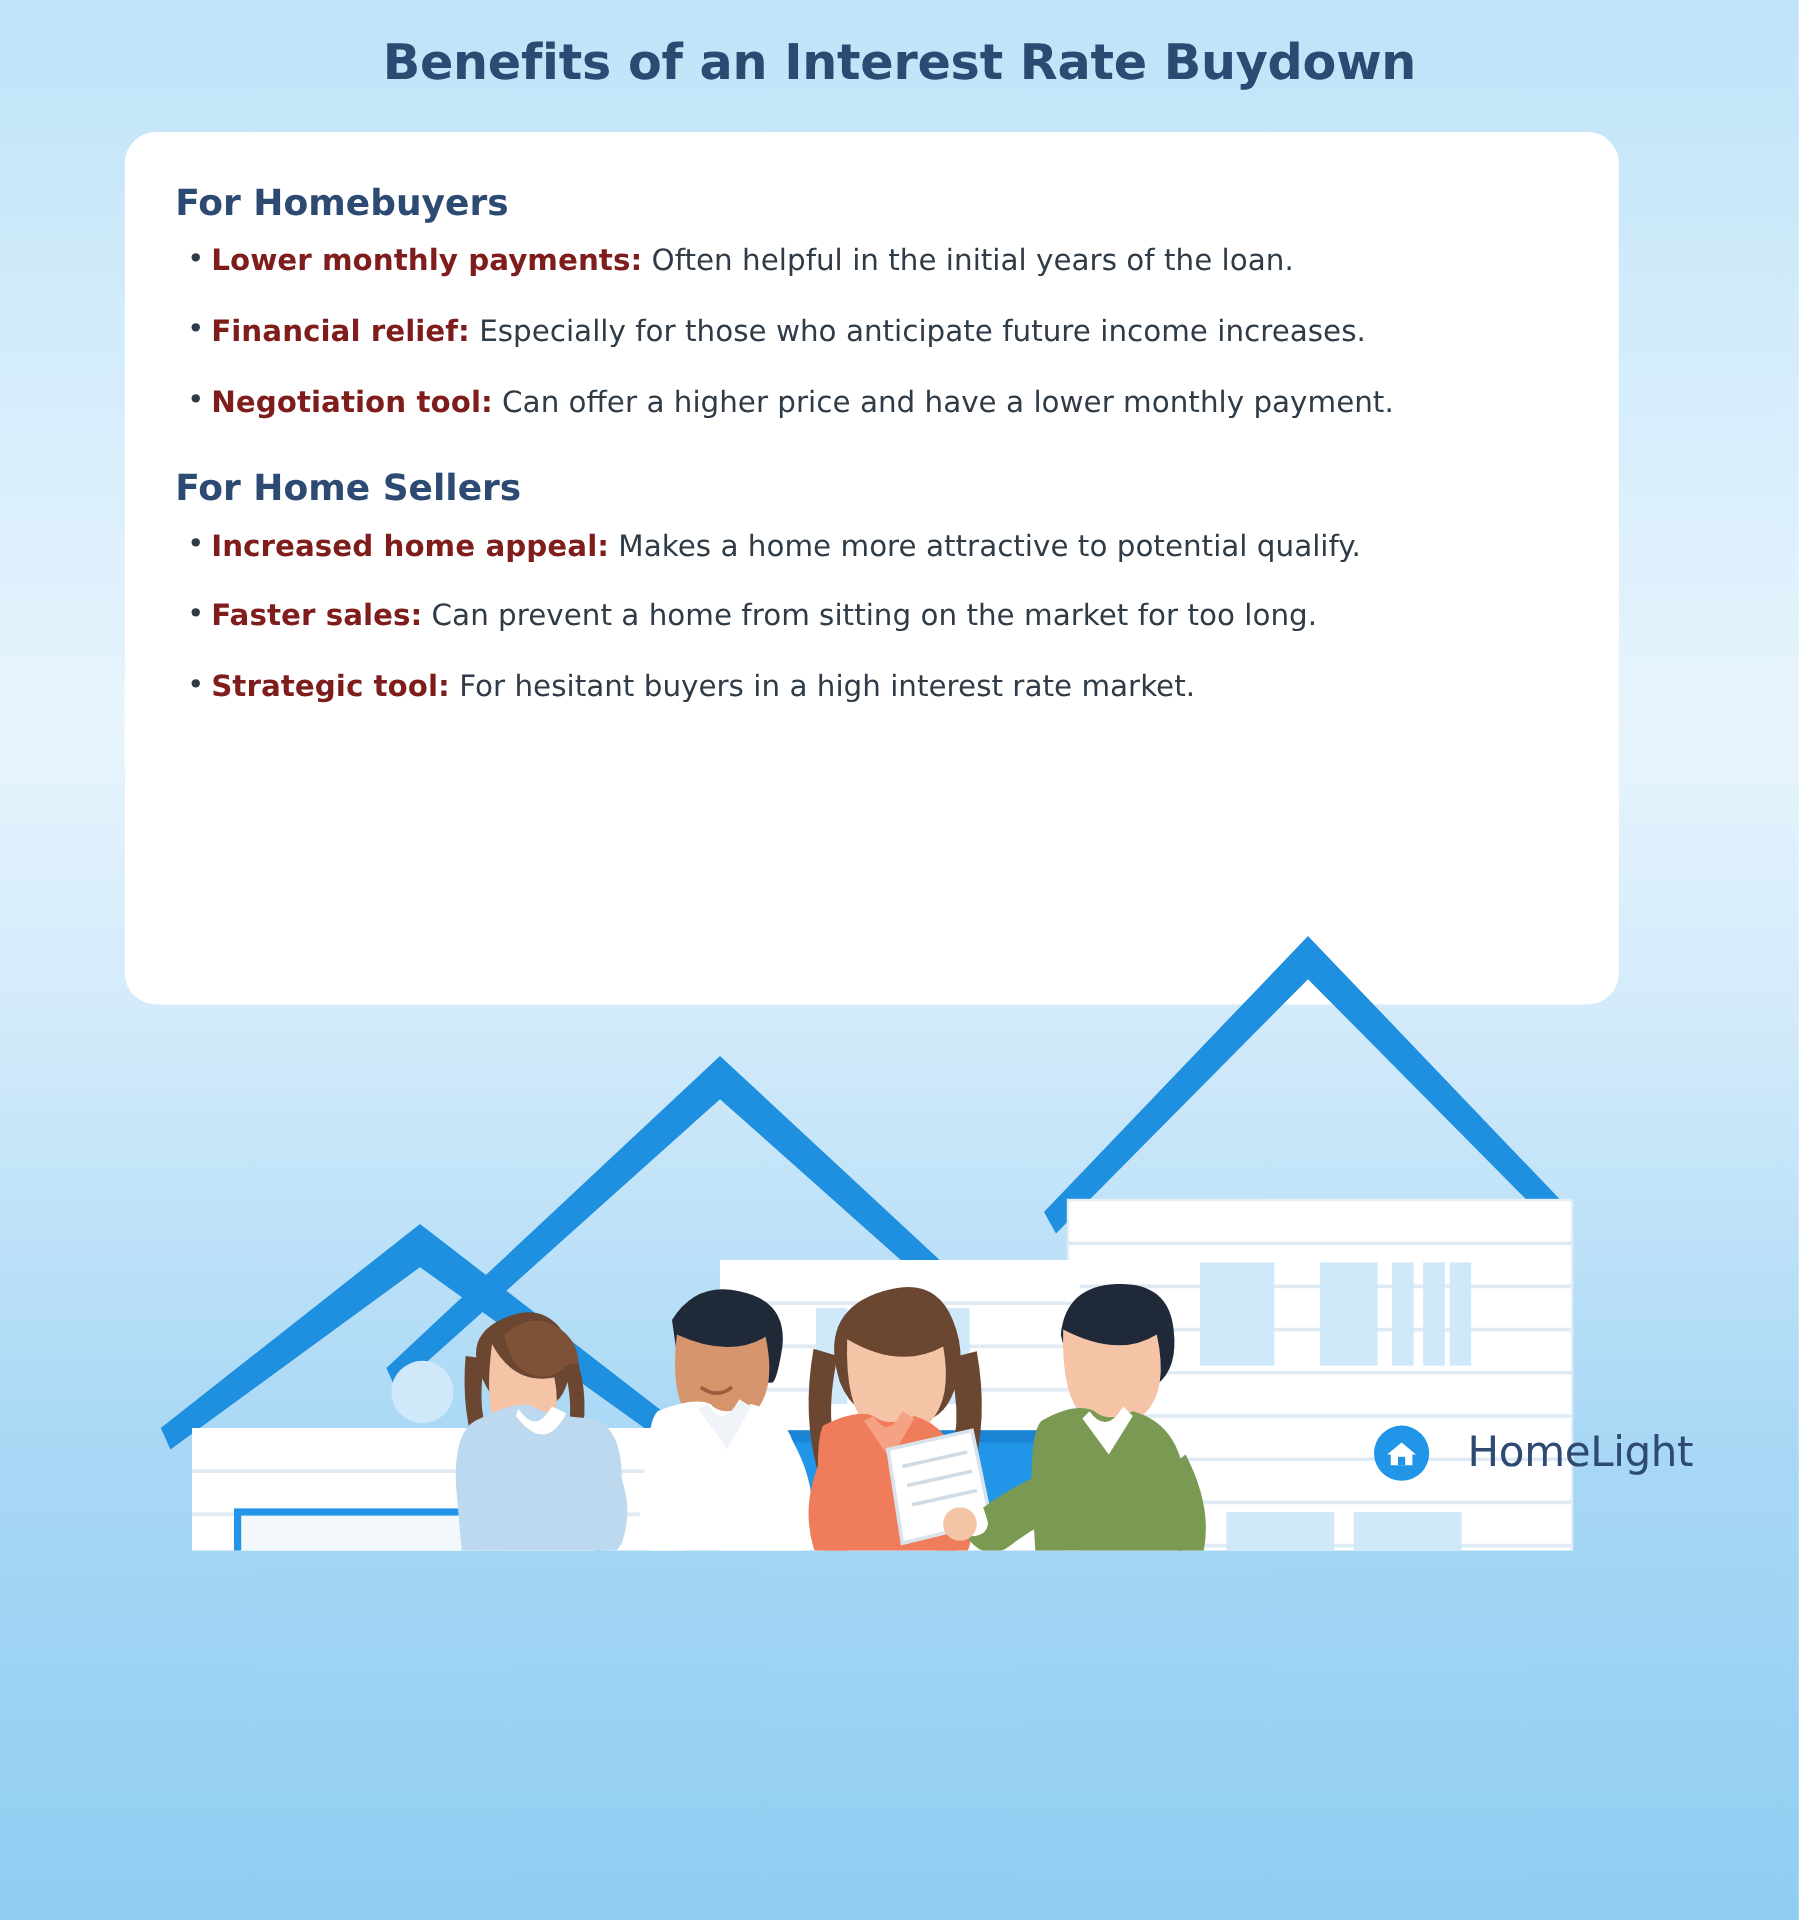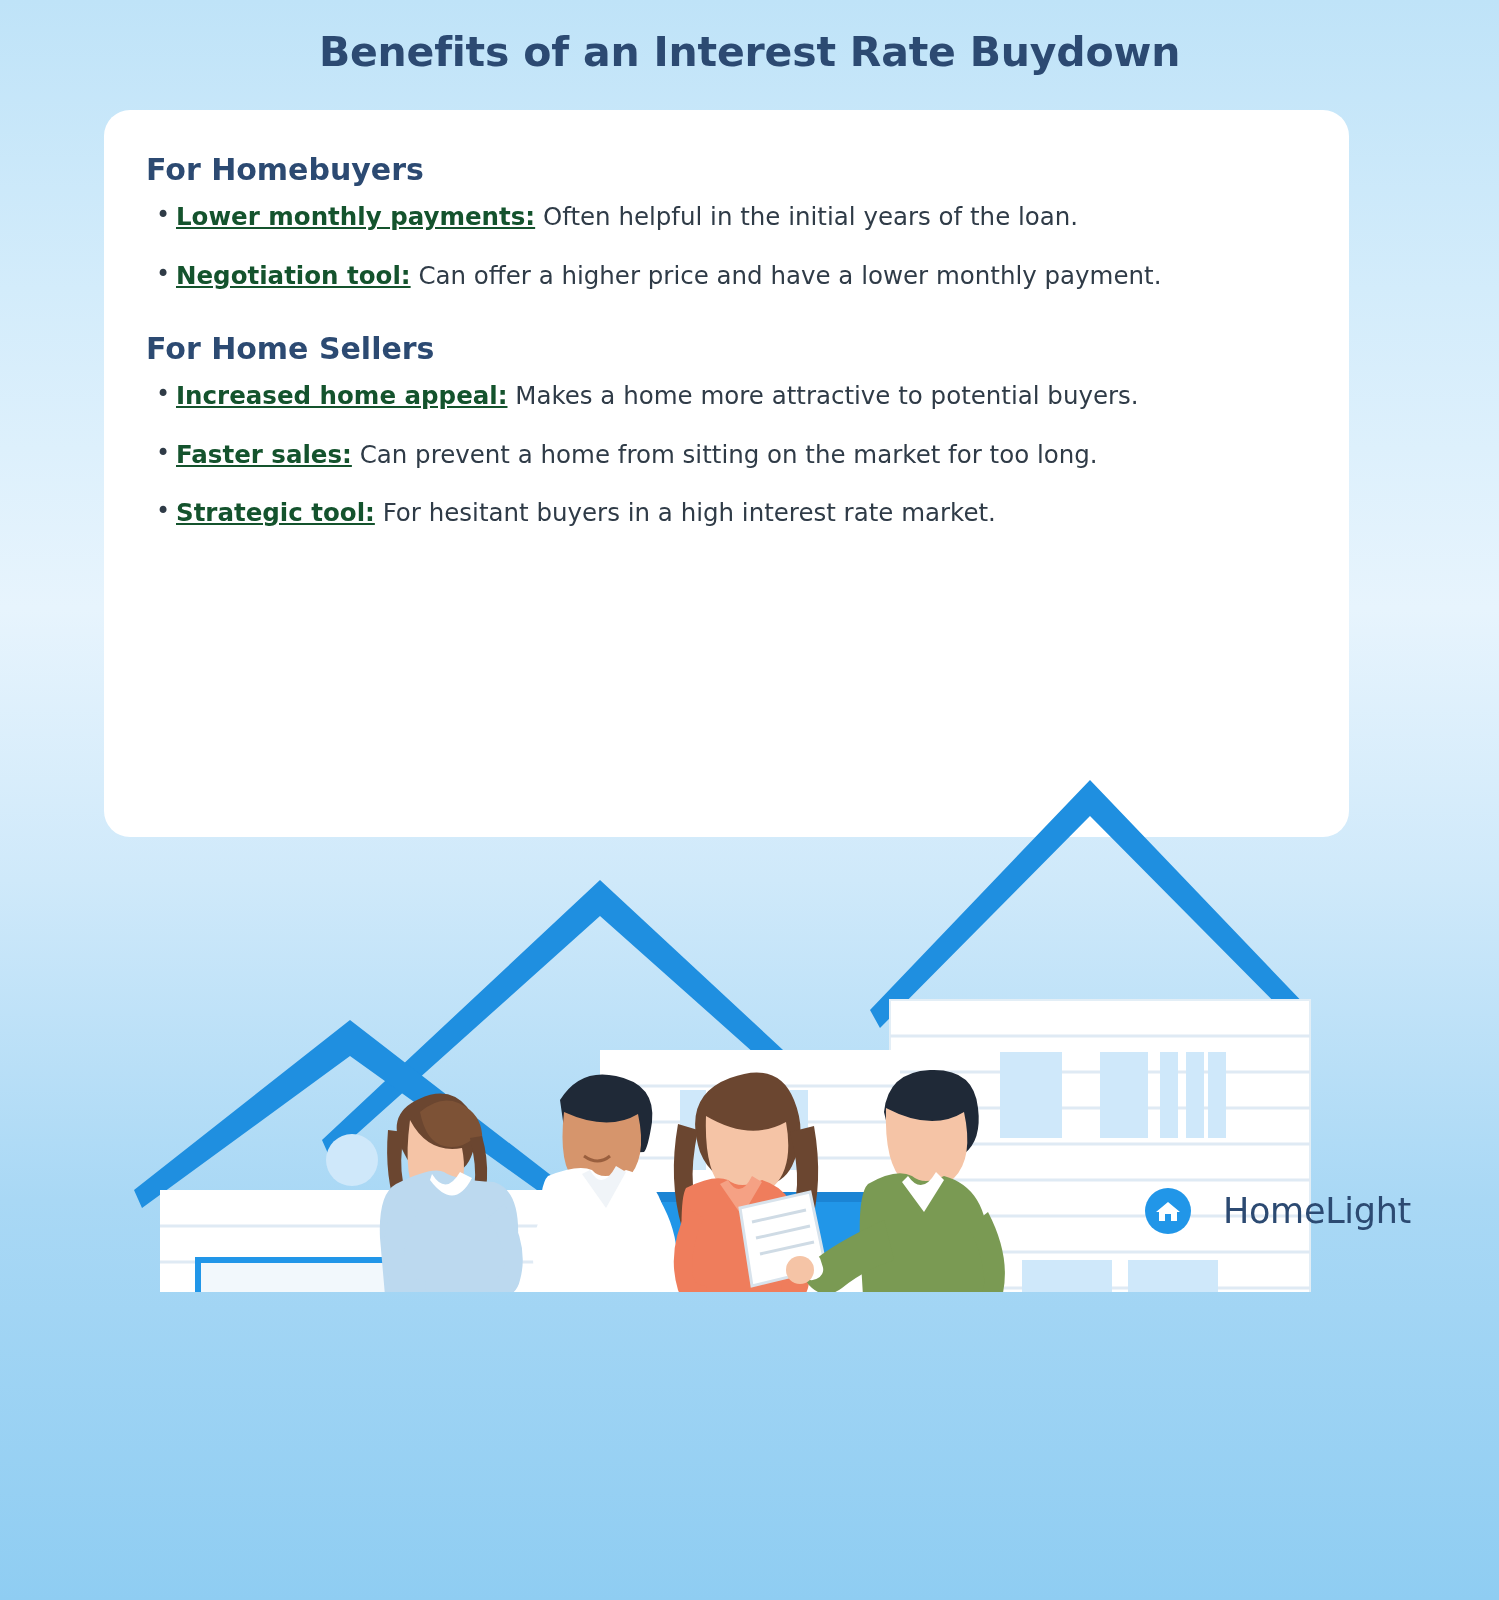--- a/index.html
+++ b/index.html
@@ -67,21 +67,21 @@
     position: relative;
   }
   ul.bullets li::before {
     content: "•";
     position: absolute;
     left: 10px;
     top: -1px;
     color: #2f3b47;
     font-size: 24px;
   }
-  ul.bullets li b { font-weight: bold; color: #14532d; text-decoration: underline; }
+  ul.bullets li b { font-weight: bold; color: #7f1d1d; }
 
   
   .scene {
     position: absolute;
     left: 0;
     top: 760px;
     width: 1499px;
     height: 840px;
   }
   .scene svg { display: block; width: 1499px; height: 840px; }
@@ -114,26 +114,27 @@
 
 <div id="infographic">
 
   <div class="title">Benefits of an Interest Rate Buydown</div>
 
   <div class="card">
 
     <h2 class="section-heading">For Homebuyers</h2>
     <ul class="bullets">
       <li><b>Lower monthly payments:</b><span> Often helpful in the initial years of the loan.</span></li>
+      <li><b>Financial relief:</b><span> Especially for those who anticipate future income increases.</span></li>
       <li><b>Negotiation tool:</b><span> Can offer a higher price and have a lower monthly payment.</span></li>
     </ul>
 
     <h2 class="section-heading second">For Home Sellers</h2>
     <ul class="bullets">
-      <li><b>Increased home appeal:</b><span> Makes a home more attractive to potential buyers.</span></li>
+      <li><b>Increased home appeal:</b><span> Makes a home more attractive to potential qualify.</span></li>
       <li><b>Faster sales:</b><span> Can prevent a home from sitting on the market for too long.</span></li>
       <li><b>Strategic tool:</b><span> For hesitant buyers in a high interest rate market.</span></li>
     </ul>
   </div>
 
   <div class="scene">
     <svg viewBox="0 0 1499 840" xmlns="http://www.w3.org/2000/svg">
 
       <rect x="0" y="700" width="1499" height="140" fill="#e9eef2"></rect>
       <rect x="0" y="700" width="1499" height="10" fill="#dbe4ea"></rect>

